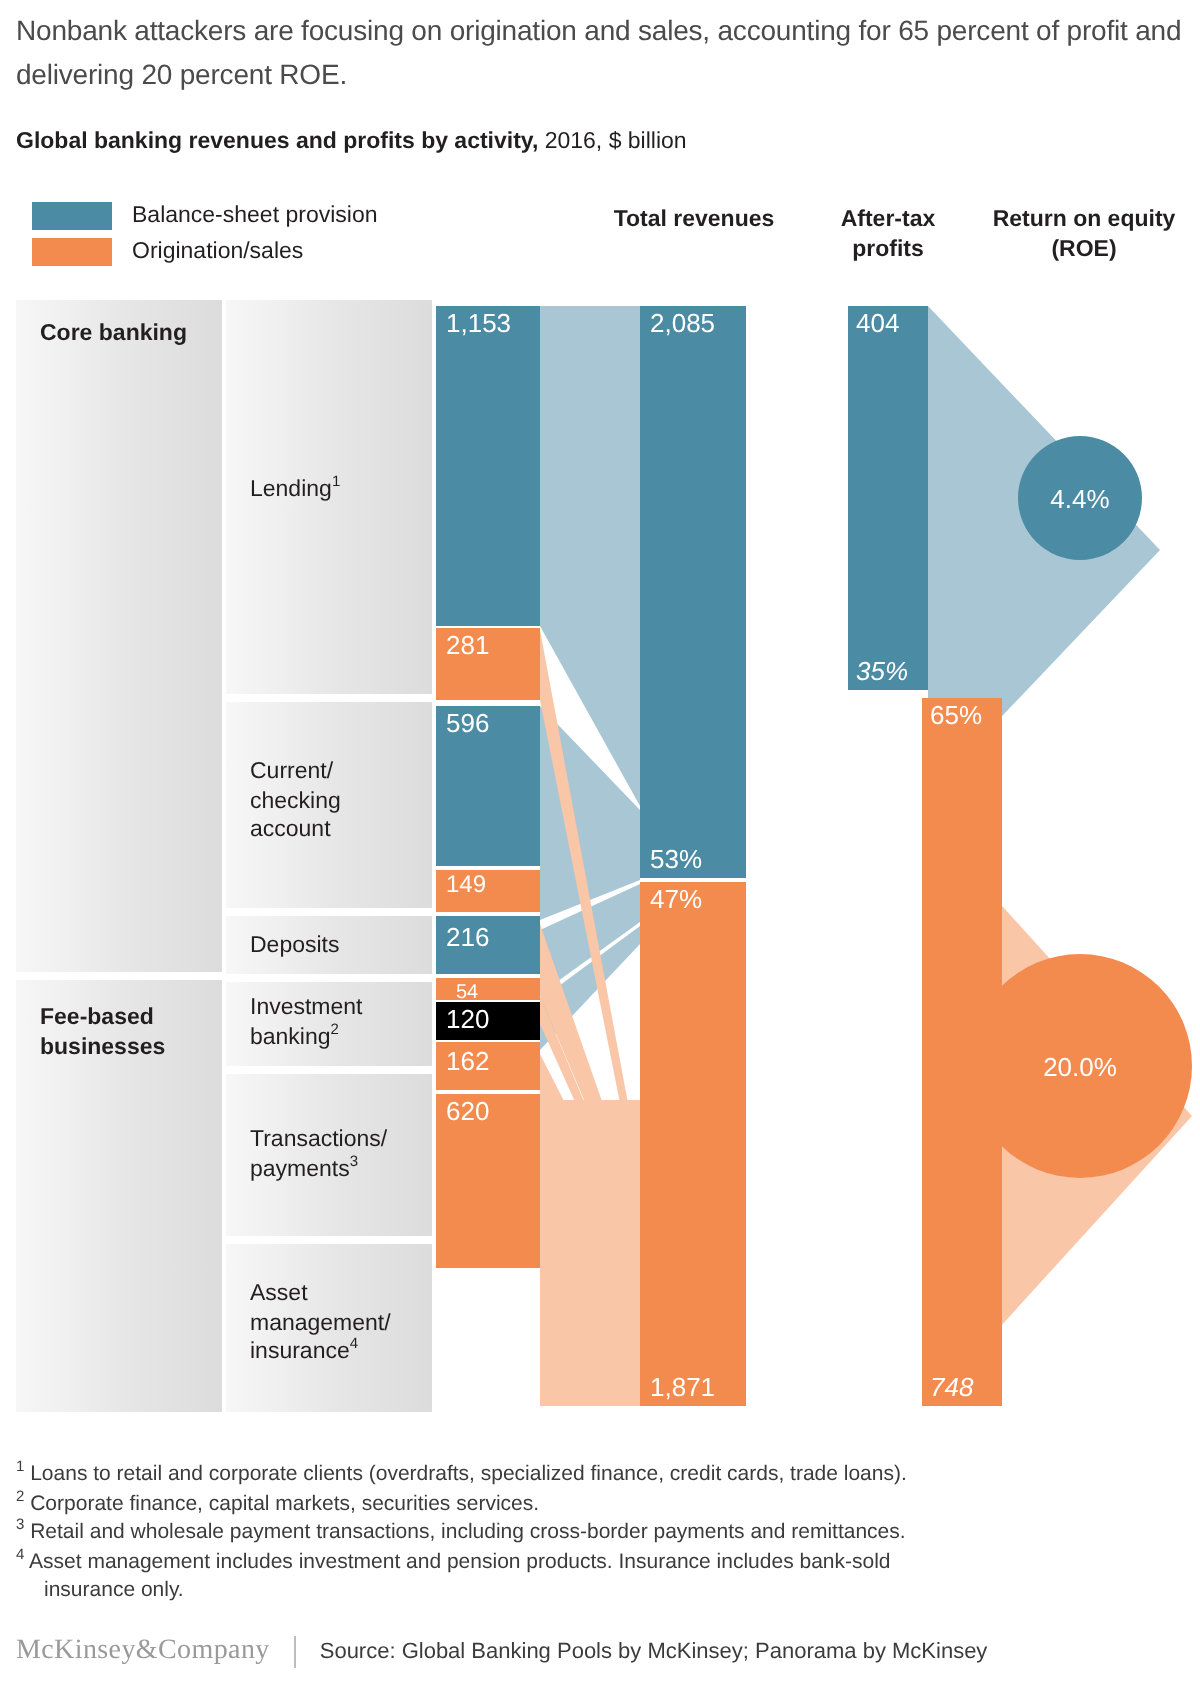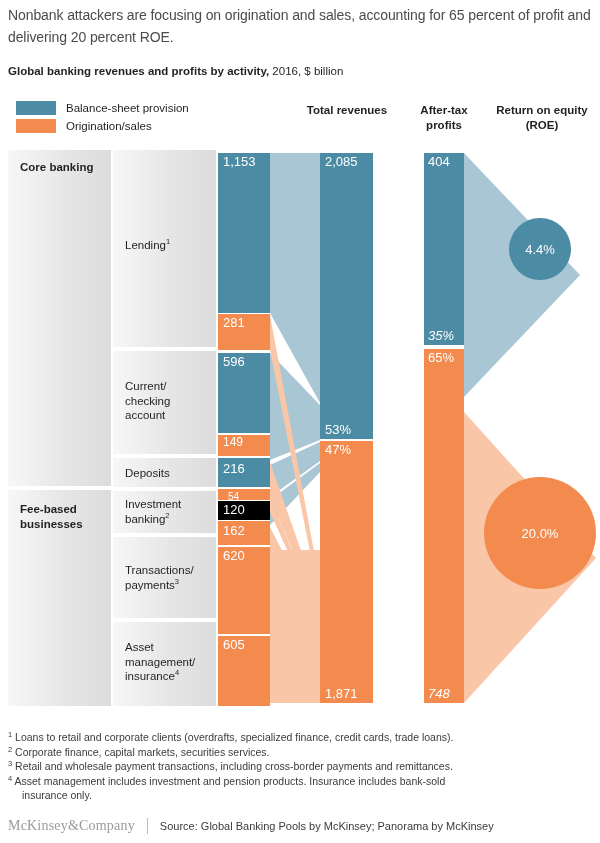--- a/index.html
+++ b/index.html
@@ -198,42 +198,39 @@
     </div>
     <div class="seg" style="top:351px;height:19px;background:#000000;">
       <div class="v" style="top:1px;">120</div>
     </div>
     <div class="seg" style="top:371px;height:24px;background:#f38b4f;">
       <div class="v" style="top:2px;">162</div>
     </div>
     <div class="seg" style="top:397px;height:87px;background:#f38b4f;">
       <div class="v">620</div>
     </div>
-    <div class="seg" style="top:486px;height:70px;background:#f38b4f;">
-      <div class="v">605</div>
-    </div>
   </div>
 
   <div class="totalcol">
     <div class="tseg" style="top:3px;height:286px;background:#4b8ba3;">
       <div class="tv-top">2,085</div>
       <div class="tv-bot">53%</div>
     </div>
     <div class="tseg" style="top:291px;height:262px;background:#f38b4f;">
       <div class="tv-top">47%</div>
       <div class="tv-bot">1,871</div>
     </div>
   </div>
 
   <div class="profitcol">
     <div class="pseg" style="top:3px;height:192px;background:#4b8ba3;">
       <div class="pv-top">404</div>
       <div class="pv-bot">35%</div>
     </div>
-    <div class="pseg" style="top:199px;height:354px;background:#f38b4f;">
+    <div class="pseg" style="top:199px;height:354px;background:#f38b4f;margin-left:37px;">
       <div class="pv-top">65%</div>
       <div class="pv-bot">748</div>
     </div>
   </div>
 
 </div>
 
 <div class="footnotes">
   <div class="fn"><sup>1</sup> <span>Loans to retail and corporate clients (overdrafts, specialized finance, credit cards, trade loans).</span></div>
   <div class="fn"><sup>2</sup> <span>Corporate finance, capital markets, securities services.</span></div>

